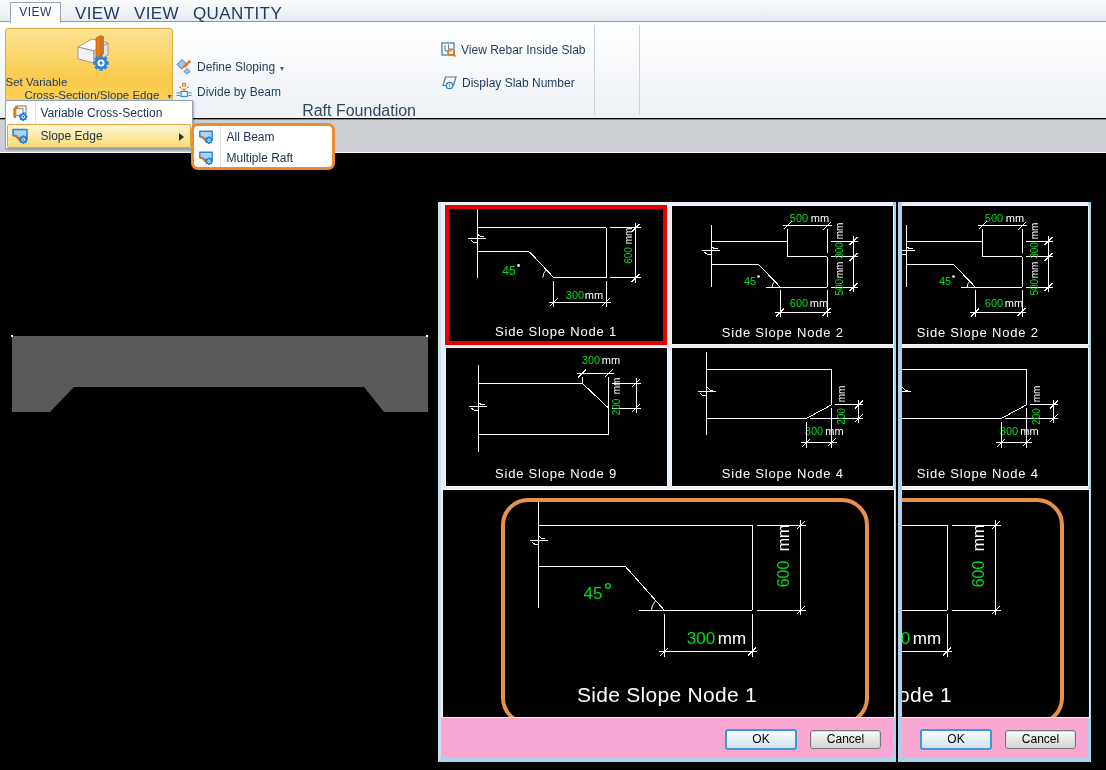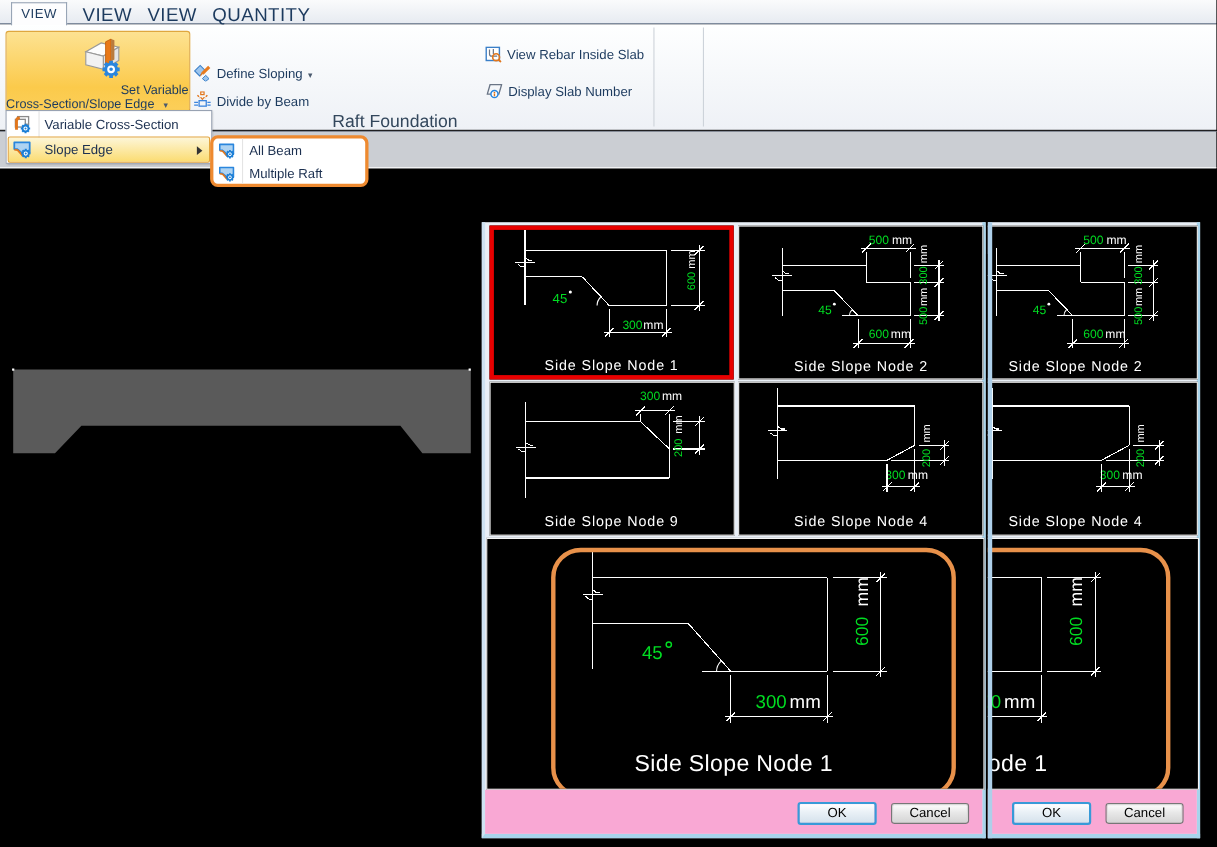--- a/index.html
+++ b/index.html
@@ -10,23 +10,23 @@
 .tab{position:absolute;top:4px;font-size:17px;color:#1c3a5e;letter-spacing:.4px}
 #drawtab{position:absolute;left:10px;top:2px;width:49px;height:20px;background:#fdfdfe;
   border:1px solid #98a5b6;border-bottom:none;text-align:center;line-height:19px;
   font-size:12px;color:#1c3a5e;letter-spacing:.4px;z-index:3}
 #ribbon{left:0;top:22px;width:1106px;height:96px;
   background:linear-gradient(#feffff,#eef1f6)}
 .vsep{position:absolute;top:3px;height:90px;width:1px;background:#cdd3da}
 #bigbtn{position:absolute;left:4.5px;top:5.5px;width:166px;height:72px;border-radius:3px;
   border:1px solid #dfa73f;background:linear-gradient(#fde292,#fbca4b 70%,#fccf59);}
 #bigbtn .ic{position:absolute;left:64px;top:3px}
-#bigbtn .t1{position:absolute;left:0;right:0;top:47px;text-align:right;
+#bigbtn .t1{position:absolute;left:0;right:0;top:47px;text-align:left;
   font-size:11.5px;color:#1c3a5e}
-#bigbtn .t2{position:absolute;left:0;right:0;top:60px;text-align:left;
+#bigbtn .t2{position:absolute;left:0;right:0;top:60px;text-align:right;
   font-size:11.5px;color:#1c3a5e}
 .ritem{position:absolute;font-size:12px;color:#1c3a5e;white-space:nowrap}
 .ritem svg{vertical-align:-3px;margin-right:5px}
 .darr{font-size:8px;color:#4a5a6e;margin-left:5px}
 #grplabel{position:absolute;left:176px;width:240px;top:80px;text-align:right;
   font-size:16px;color:#33475c}
 
 #strip{left:0;top:119px;width:1106px;height:32px;background:#cbced3;border-top:1.5px solid #868c97;border-bottom:1px solid #fafafa}
 
 #menu{left:4.5px;top:100px;width:186px;height:47px;background:#fff;

